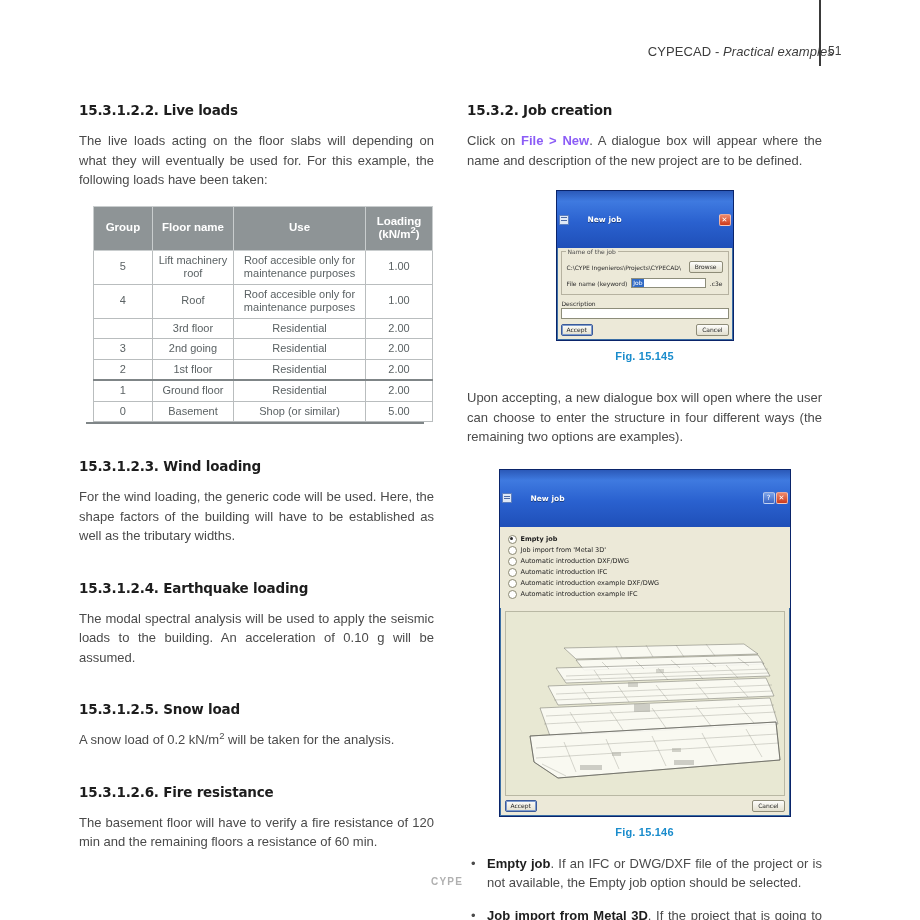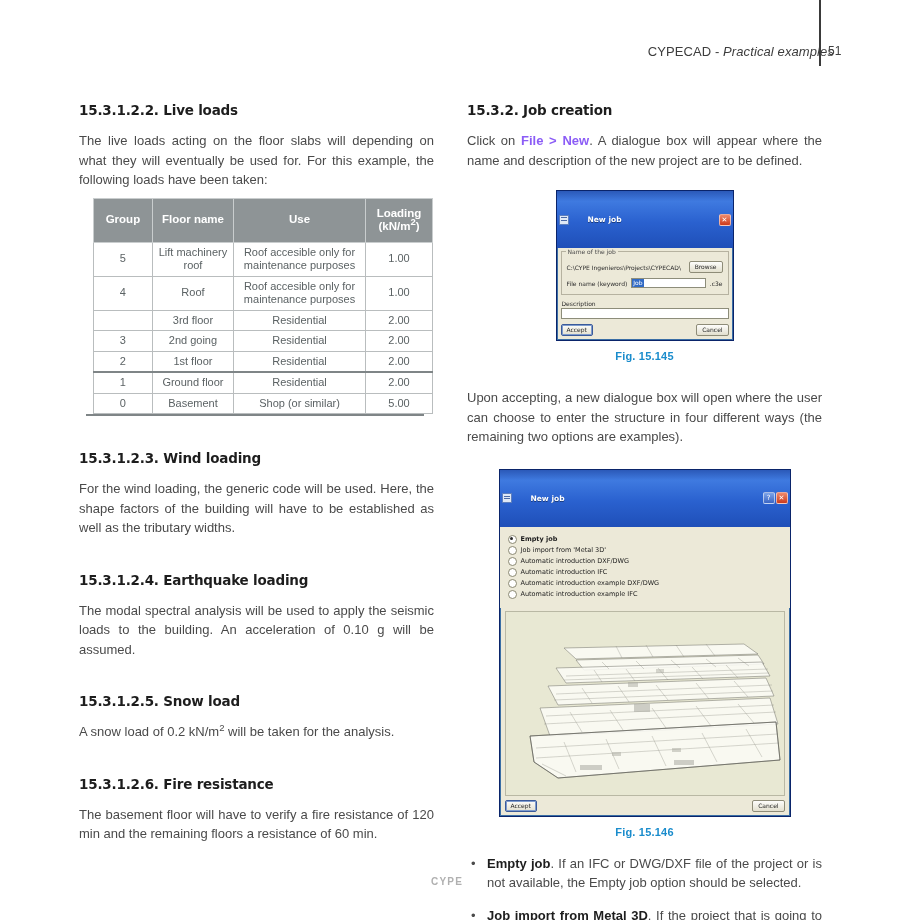--- a/index.html
+++ b/index.html
@@ -70,21 +70,21 @@
     margin: 0;
   }
   .body-text b { color: #8b5cf6; font-weight: bold; }
   .gap-lg { height: 34px; }
   .gap-md { height: 26px; }
   sup.sup { font-size: 9.5px; vertical-align: super; line-height: 0; }
 
   
   .loads-table {
     border-collapse: collapse;
-    margin: 8px 0 0 7px;
+    margin: 16px 0 0 7px;
     width: 340px;
     table-layout: fixed;
   }
   .loads-table th {
     background: #8e9496;
     color: #ffffff;
     font-size: 11.5px;
     font-weight: bold;
     text-align: center;
     padding: 8px 2px 9px 2px;

